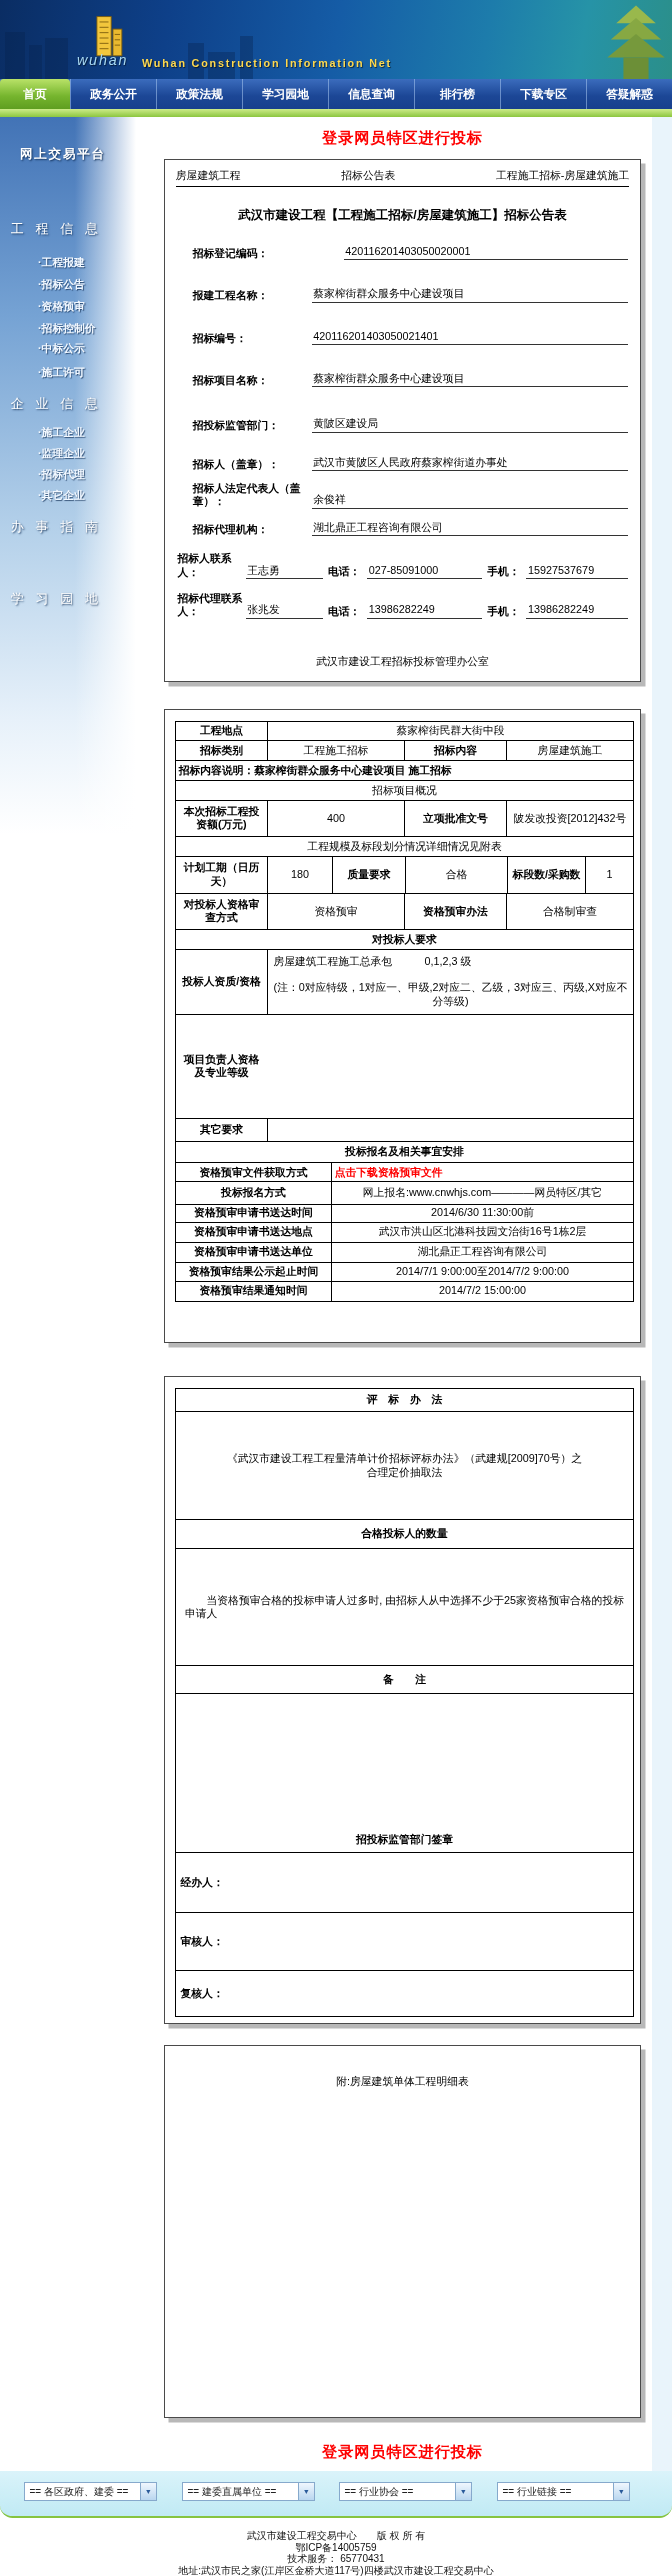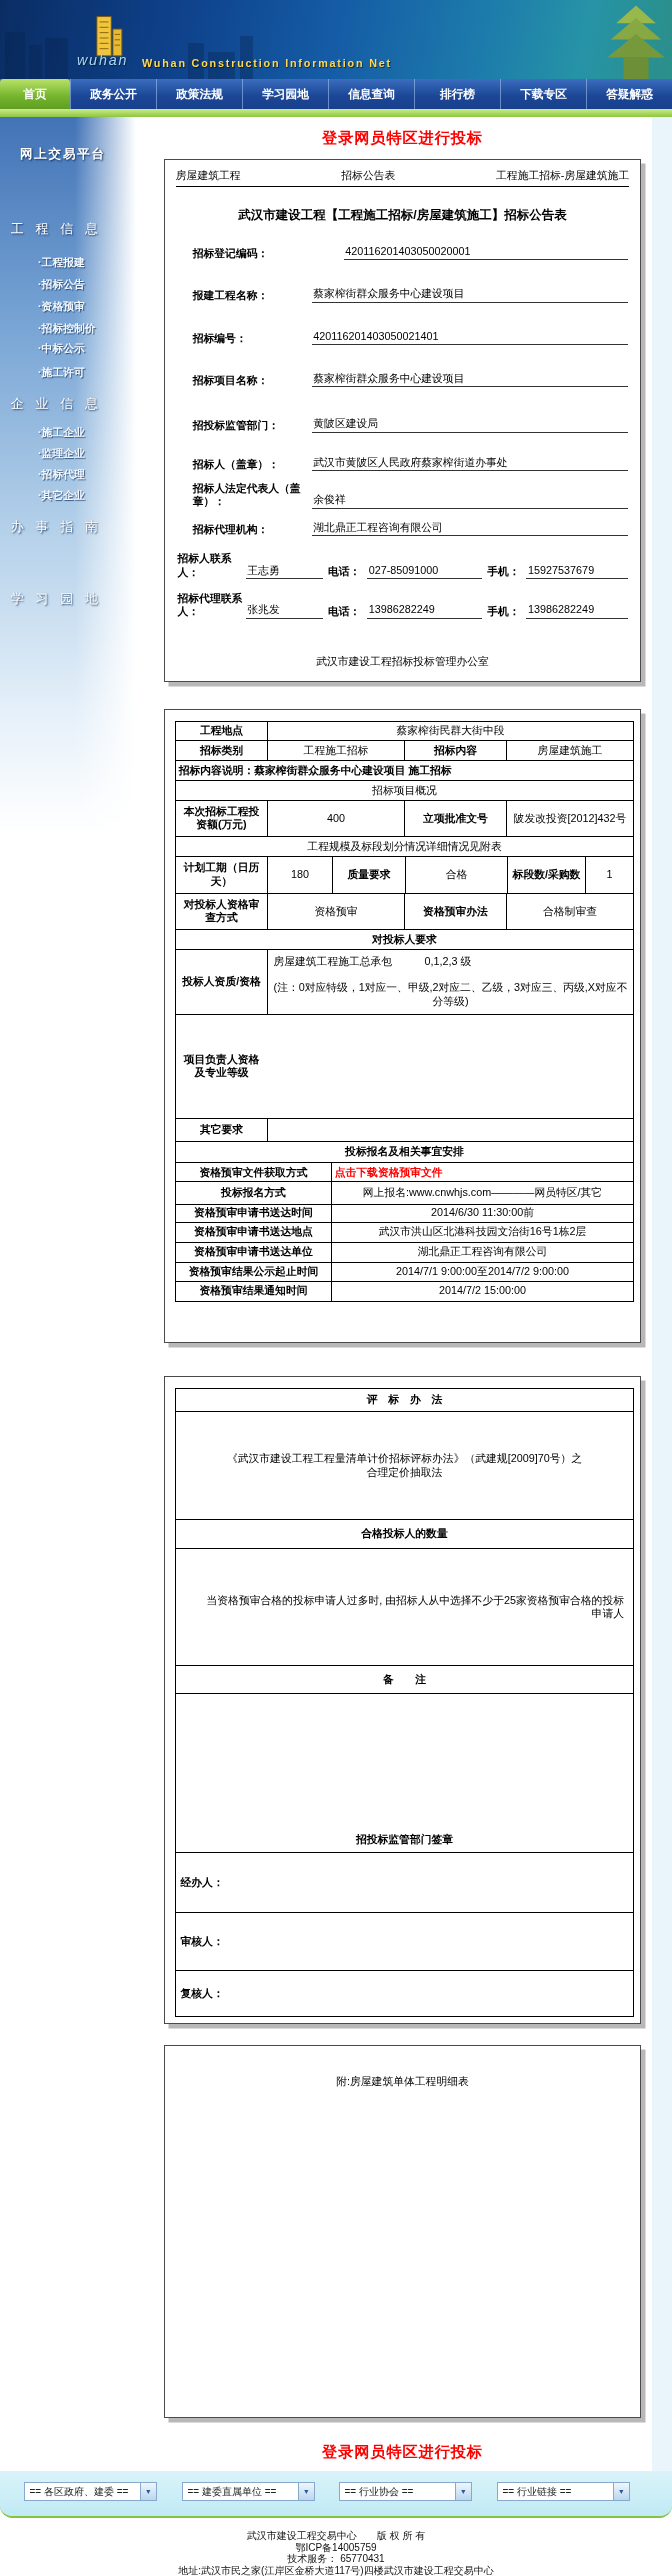--- a/index.html
+++ b/index.html
@@ -58,21 +58,21 @@
   .office{margin-top:36px;text-align:center;}
   
   .t{position:absolute;left:10px;width:459px;box-sizing:border-box;border:0.9px solid #000;background:#fff;}
   .tr{display:flex;border-top:0.9px solid #000;box-sizing:border-box;}
   .tr:first-child{border-top:none;}
   .td{box-sizing:border-box;border-left:0.9px solid #000;display:flex;align-items:center;
     justify-content:center;text-align:center;padding:0.9px 2.7px;overflow:hidden;line-height:13.4px;}
   .td:first-child{border-left:none;}
   .td.grow{flex:1;}
   .b{font-weight:bold;}
-  .l{justify-content:flex-start;text-align:right;}
+  .l{justify-content:flex-start;text-align:left;}
   .col{flex-direction:column;align-items:flex-start;justify-content:flex-start;padding:5.4px;}
   .red{color:#fe0000;font-weight:bold;cursor:pointer;}
   .seal-cell{flex-direction:column;justify-content:flex-end;padding-bottom:5.4px;font-weight:bold;}
   
   .footerbar{position:absolute;left:0;top:2471px;width:672px;height:47px;box-sizing:border-box;
     background:linear-gradient(#daf3fa,#c0eaf4);border-bottom:2.7px solid #86c440;border-radius:0 0 12.5px 12.5px;}
   .dd{position:absolute;top:10.8px;height:19px;width:133px;background:#fff;border:0.9px solid #86a9cc;
     display:flex;box-sizing:border-box;cursor:pointer;}
   .dd-label{flex:1;font-size:10px;line-height:17px;padding-left:4.5px;white-space:nowrap;overflow:hidden;color:#222;}
   .dd-btn{width:15.2px;background:linear-gradient(#f0f7fe,#b9d6ef);border-left:0.9px solid #86a9cc;

